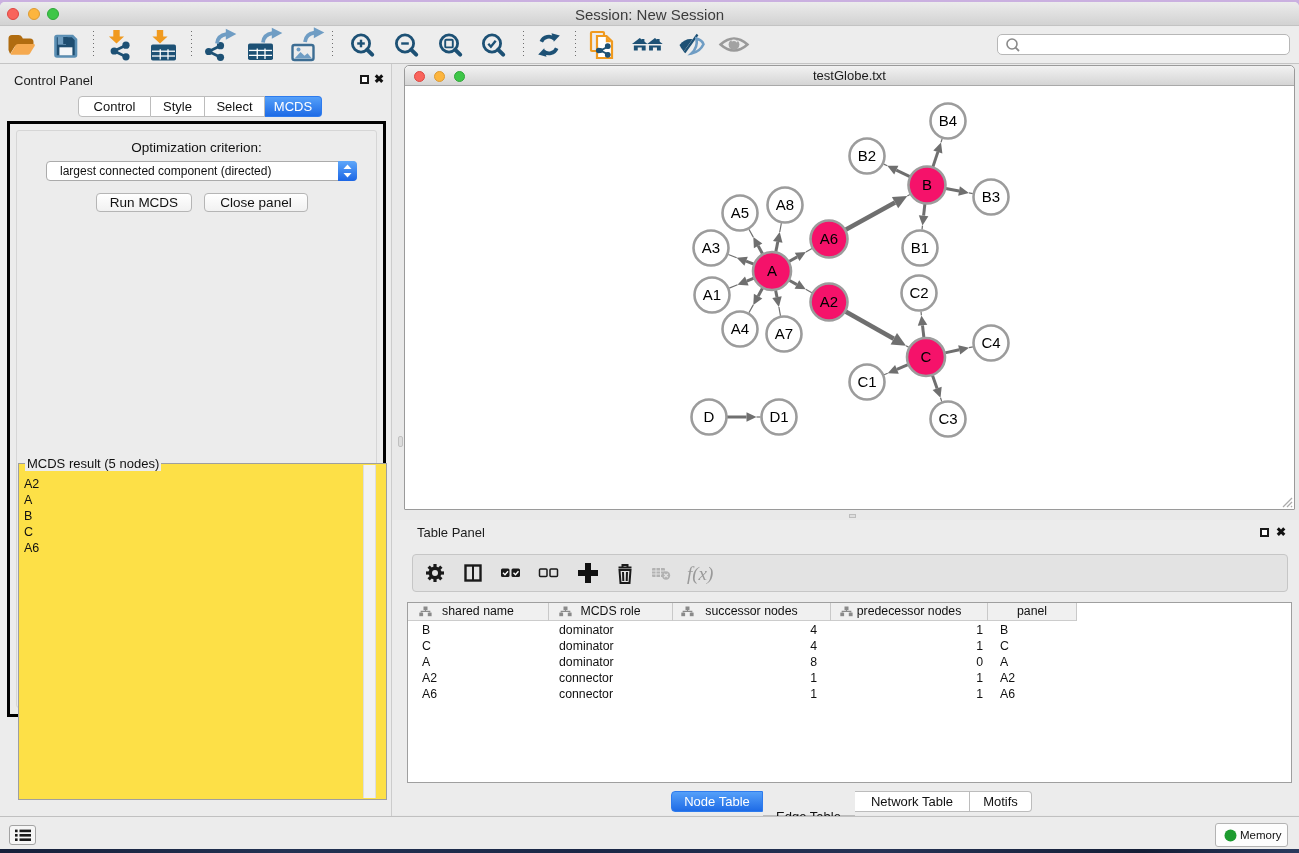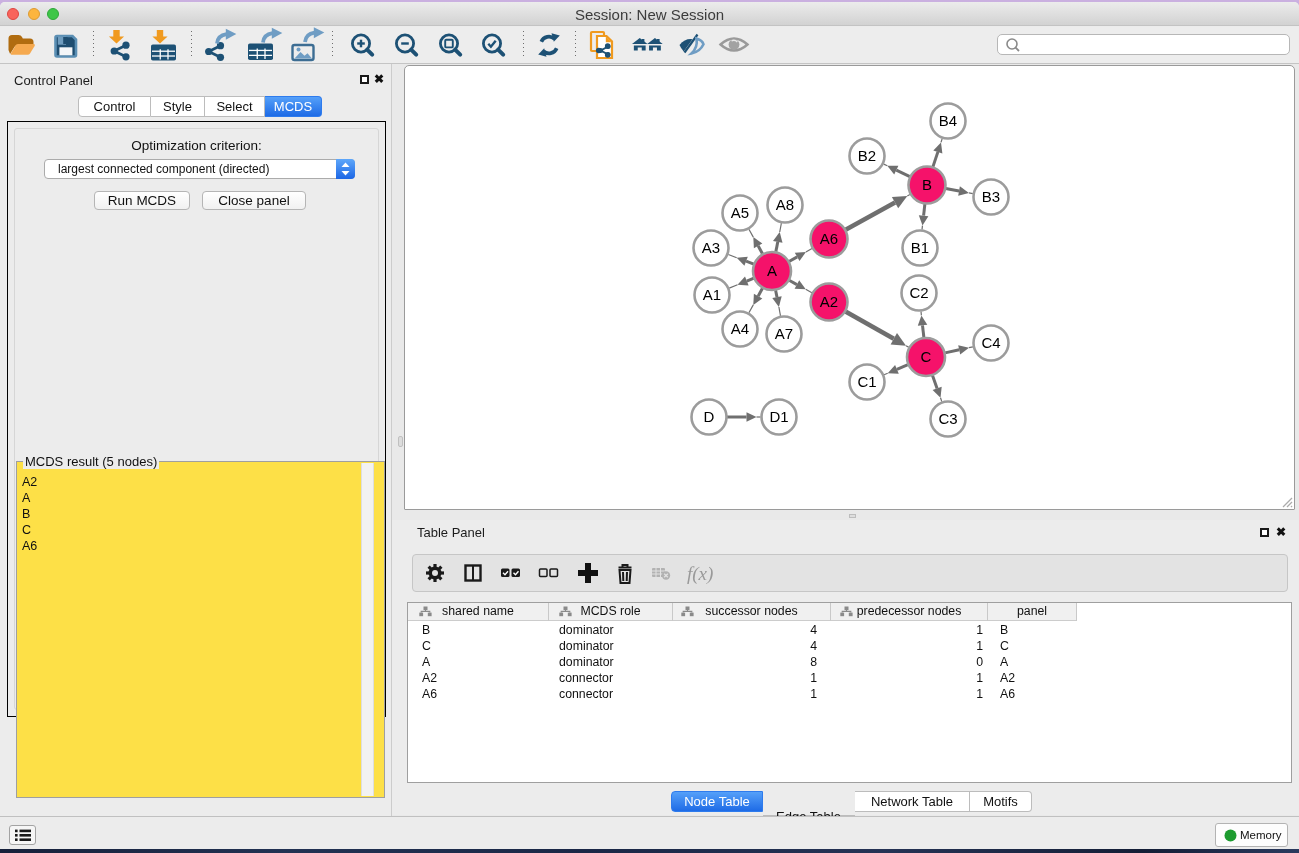--- a/index.html
+++ b/index.html
@@ -29,21 +29,21 @@
   .ptitle { position:absolute; font-size:13px; color:#1c1c1c; }
   .float-btn { position:absolute; width:9px; height:9px; border:2px solid #1a1a1a; background:#fff; }
   .close-x { position:absolute; font-size:12px; font-weight:bold; color:#111; }
   .tabrow { position:absolute; display:flex; height:21px; }
   .tab { border:1px solid #bcbcbc; border-left:none; background:#fff; font-size:13px; color:#111;
     display:flex; align-items:center; justify-content:center; }
   .tab.first { border-left:1px solid #bcbcbc; border-radius:4px 0 0 4px; }
   .tab.last { border-radius:0 4px 4px 0; }
   .tab.sel { background:linear-gradient(#55a0f9,#1e6be6); color:#fff; border-color:#2e7bed; }
   #cpbox { position:absolute; left:7px; top:57px; width:379px; height:596px;
-    border:1px solid #000000; background:#ececec; }
+    border:3px solid #000000; background:#ececec; }
   #cpbox .inner { position:absolute; left:6px; top:6px; right:6px; bottom:6px;
     border:1px solid #d6d6d6; border-radius:3px; }
   #optlabel { position:absolute; left:0; width:100%; text-align:center; top:16px;
     font-size:13.5px; color:#111; }
   #dropdown { position:absolute; left:36px; top:38px; width:311px; height:20px; background:#fff;
     border:1px solid #ababab; border-radius:4px; }
   #dropdown .txt { position:absolute; left:13px; top:2px; font-size:12px; color:#111; }
   #dropdown .stepper { position:absolute; right:-1px; top:-1px; width:19px; height:20px;
     background:linear-gradient(#5ea7fa,#1c66e5); border-radius:0 4px 4px 0; }
   .btn { position:absolute; height:19px; background:linear-gradient(#ffffff,#f1f1f1);
@@ -240,20 +240,26 @@
         <div class="scroll"></div>
         <div class="items">A2<br>A<br>B<br>C<br>A6</div>
       </div>
     </div>
   </div>
 
   <div id="mdi"></div>
   <div id="vsplit"></div>
 
   <div id="netwin">
+    <div id="nettitle">
+      <div class="tl2" style="left:9px;background:#f9645c;border:1px solid #dd4742;"></div>
+      <div class="tl2" style="left:29px;background:#fcb53e;border:1px solid #dd9b33;"></div>
+      <div class="tl2" style="left:49px;background:#3ec648;border:1px solid #2fa73a;"></div>
+      <div class="title">testGlobe.txt</div>
+    </div>
     <svg id="gsvg" width="889" height="423" style="position:absolute;left:0;top:21px;" font-family="Liberation Sans, sans-serif">
 <line x1="357.6" y1="166.9" x2="353.1" y2="158.8" stroke="#6f6f6f" stroke-width="3"></line>
 <line x1="348.3" y1="150.1" x2="343.9" y2="142.2" stroke="#6f6f6f" stroke-width="1.2"></line>
 <polygon points="348.3,150.1 357.3,156.5 348.9,161.2" fill="#6f6f6f"></polygon>
 <line x1="370.8" y1="164.9" x2="372.8" y2="154.8" stroke="#6f6f6f" stroke-width="3"></line>
 <line x1="374.7" y1="145.0" x2="376.4" y2="136.2" stroke="#6f6f6f" stroke-width="1.2"></line>
 <polygon points="374.7,145.0 377.5,155.7 368.0,153.9" fill="#6f6f6f"></polygon>
 <line x1="348.8" y1="177.1" x2="341.1" y2="174.2" stroke="#6f6f6f" stroke-width="3"></line>
 <line x1="331.7" y1="170.7" x2="323.3" y2="167.5" stroke="#6f6f6f" stroke-width="1.2"></line>
 <polygon points="331.7,170.7 342.8,169.7 339.4,178.7" fill="#6f6f6f"></polygon>

